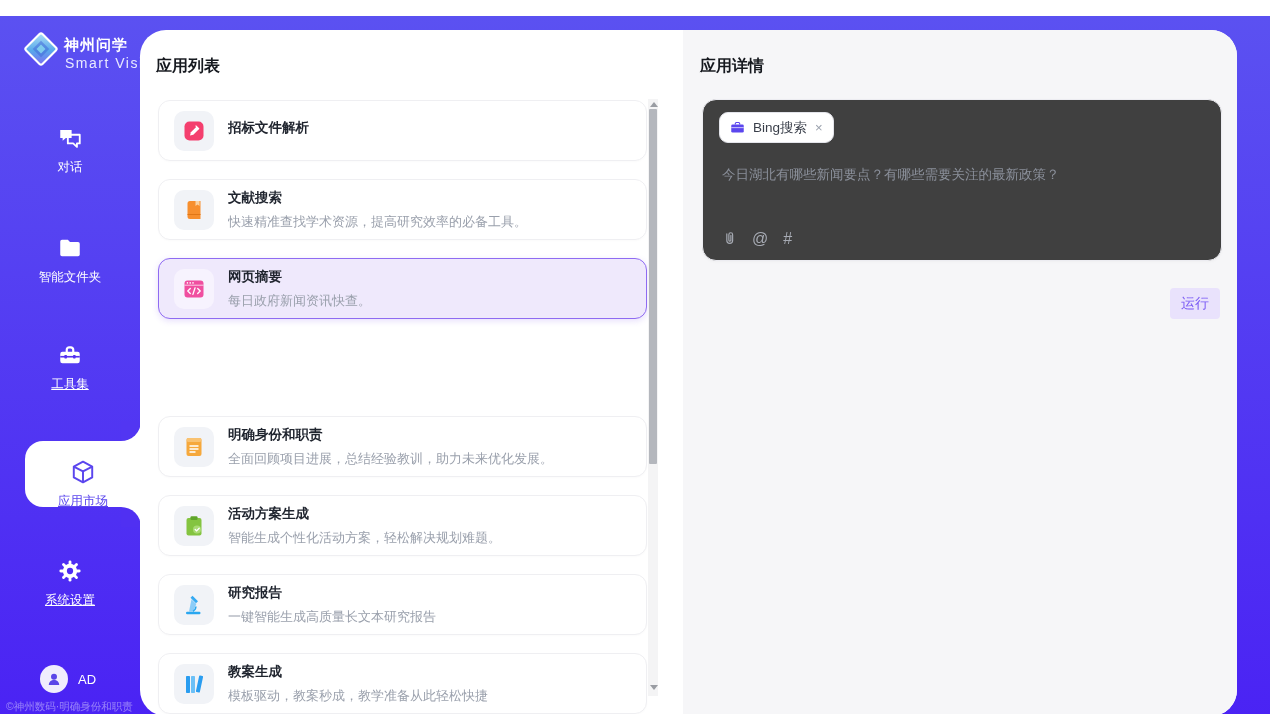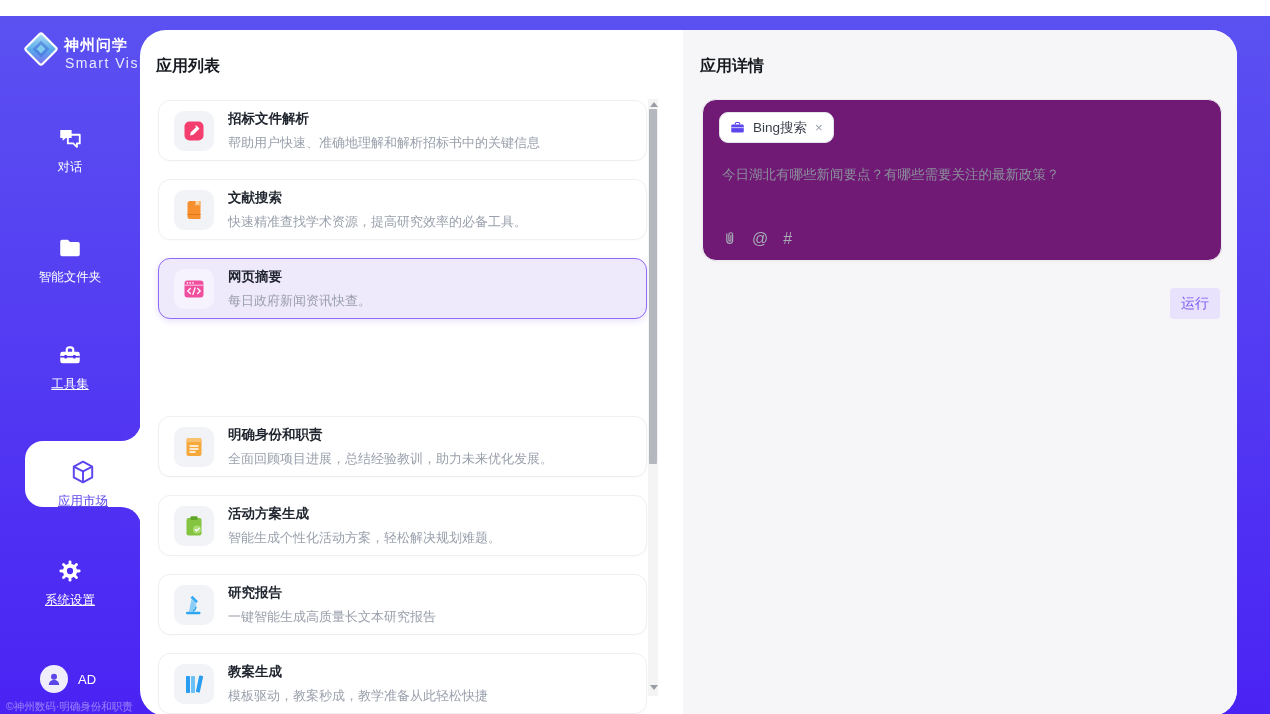--- a/index.html
+++ b/index.html
@@ -56,21 +56,21 @@
   .card-desc { font-size:13px; color:#9aa0ac; white-space:nowrap; }
 
   
   .sb-track { position:absolute; left:508px; top:69px; width:10px; height:597px; background:#f4f4f5; }
   .sb-thumb { position:absolute; left:509px; top:79px; width:8px; height:355px; background:#b4b7bd; border-radius:1px; }
   .sb-arrow { position:absolute; left:510px; width:0; height:0; }
   .sb-up { top:72px; border-left:4px solid transparent; border-right:4px solid transparent; border-bottom:5px solid #9a9da3; }
   .sb-down { top:655px; border-left:4px solid transparent; border-right:4px solid transparent; border-top:5px solid #9a9da3; }
 
   
-  .prompt-card { position:absolute; left:562px; top:69px; width:520px; height:162px; background:#701a75;
+  .prompt-card { position:absolute; left:562px; top:69px; width:520px; height:162px; background:#404040;
                  border:1px solid #ececf1; border-radius:14px; box-shadow:0 1px 3px rgba(0,0,0,.03); }
   .chip { position:absolute; left:16px; top:12px; height:31px; border:1px solid #e3e4ea; border-radius:9px;
           background:#fff; display:inline-flex; align-items:center; padding:0 10px 0 10px; }
   .chip-label { font-size:13.5px; color:#3a3f4a; margin:0 8px; }
   .chip-close { font-size:13px; color:#9aa0ac; cursor:pointer; }
   .prompt-text { position:absolute; left:19px; top:66px; width:480px; font-size:13.5px; color:#8b909b; }
   .attach-row { position:absolute; left:18px; top:130px; display:flex; align-items:center; gap:15px; }
   .attach-glyph { font-size:16px; color:#a7abb4; cursor:pointer; }
   .run-btn { position:absolute; left:1030px; top:258px; width:50px; height:31px; background:#e9e2fc;
              color:#7a5af5; font-size:14px; border:none; border-radius:4px; cursor:pointer;
@@ -174,21 +174,20 @@
     <div class="card" style="top:70px">
       <div class="tile">
         <svg viewBox="0 0 24 24" width="24" height="24">
           <rect x="2.5" y="2.5" width="19" height="19" rx="5" fill="#f43f6e"></rect>
           <path d="M8 16.5l.9-3.2 5.8-5.8 2.4 2.4-5.8 5.8z" fill="#fff"></path>
           <path d="M13.6 6.6l3.4 3.4" stroke="#fff" stroke-width="1.2"></path>
         </svg>
       </div>
       <div class="card-text">
         <div class="card-title">招标文件解析</div>
-        <div class="card-desc">帮助用户快速、准确地理解和解析招标书中的关键信息</div>
       </div>
     </div>
 
     <div class="card" style="top:149px">
       <div class="tile">
         <svg viewBox="0 0 24 24" width="24" height="24">
           <path d="M5.5 5.5a2.5 2.5 0 0 1 2.5-2.5h10.5v18H8a2.5 2.5 0 0 1-2.5-2.5z" fill="#f78f2e"></path>
           <path d="M13.5 3h4v5l-2-1.4L13.5 8z" fill="#fbd3a2"></path>
           <path d="M5.5 16.5h13" stroke="#e07616" stroke-width="1"></path>
         </svg>

